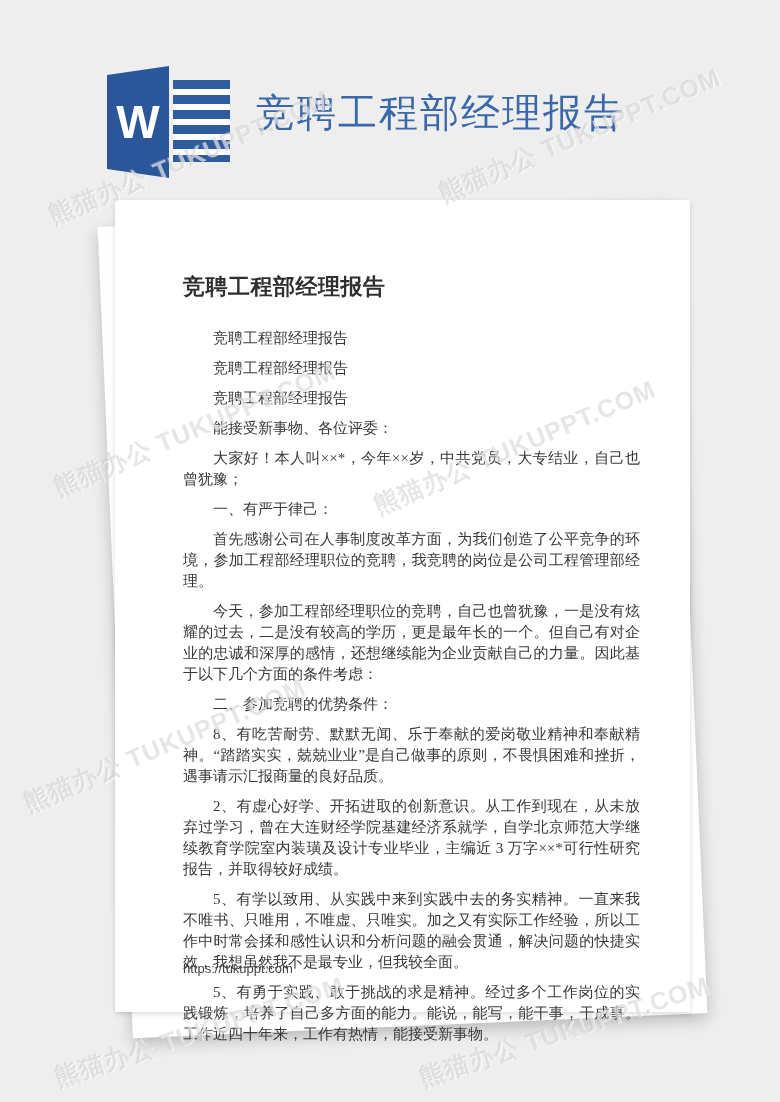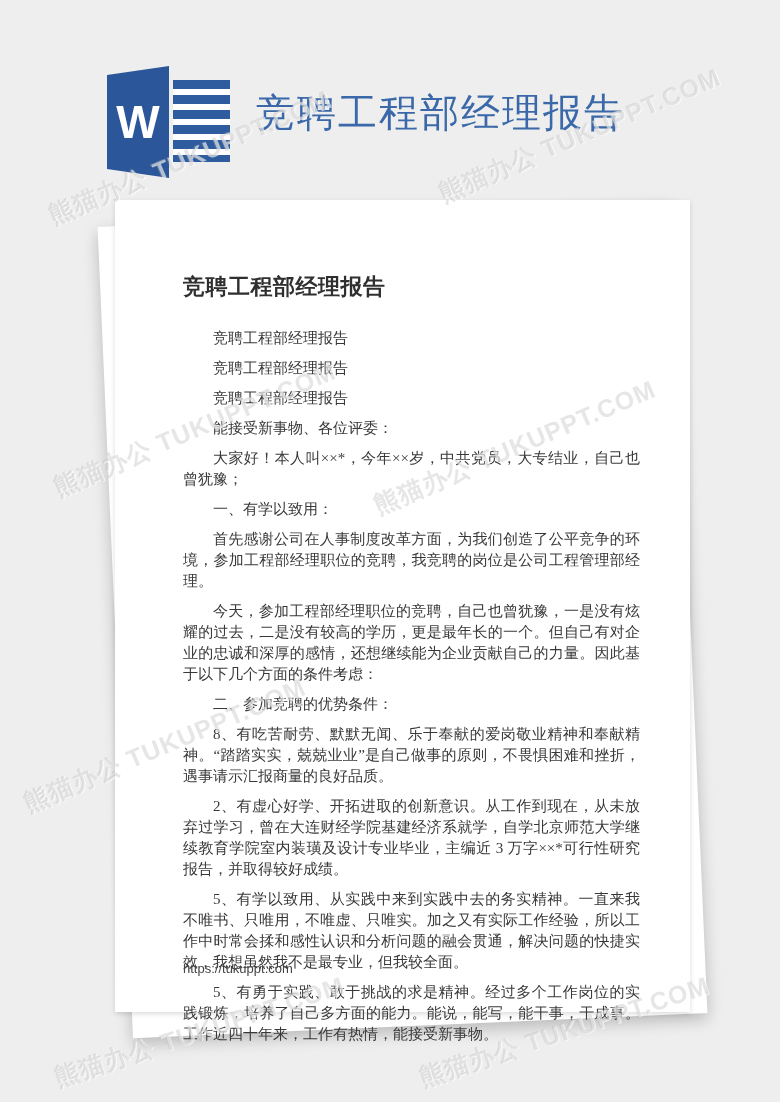--- a/index.html
+++ b/index.html
@@ -102,21 +102,21 @@
 
   <div class="page-main">
     <div class="page-content">
       <h1 class="doc-heading">竞聘工程部经理报告</h1>
       <div>
           <p class="para">竞聘工程部经理报告</p>
           <p class="para">竞聘工程部经理报告</p>
           <p class="para">竞聘工程部经理报告</p>
           <p class="para">能接受新事物、各位评委：</p>
           <p class="para">大家好！本人叫××*，今年××岁，中共党员，大专结业，自己也曾犹豫；</p>
-          <p class="para">一、有学以致用：</p>
+          <p class="para">一、有严于律己：</p>
           <p class="para">首先感谢公司在人事制度改革方面，为我们创造了公平竞争的环境，参加工程部经理职位的竞聘，我竞聘的岗位是公司工程管理部经理。</p>
           <p class="para">今天，参加工程部经理职位的竞聘，自己也曾犹豫，一是没有炫耀的过去，二是没有较高的学历，更是最年长的一个。但自己有对企业的忠诚和深厚的感情，还想继续能为企业贡献自己的力量。因此基于以下几个方面的条件考虑：</p>
           <p class="para">二、参加竞聘的优势条件：</p>
           <p class="para">8、有吃苦耐劳、默默无闻、乐于奉献的爱岗敬业精神和奉献精神。“踏踏实实，兢兢业业”是自己做事的原则，不畏惧困难和挫折，遇事请示汇报商量的良好品质。</p>
           <p class="para">2、有虚心好学、开拓进取的创新意识。从工作到现在，从未放弃过学习，曾在大连财经学院基建经济系就学，自学北京师范大学继续教育学院室内装璜及设计专业毕业，主编近 3 万字××*可行性研究报告，并取得较好成绩。</p>
           <p class="para">5、有学以致用、从实践中来到实践中去的务实精神。一直来我不唯书、只唯用，不唯虚、只唯实。加之又有实际工作经验，所以工作中时常会揉和感性认识和分析问题的融会贯通，解决问题的快捷实效，我想虽然我不是最专业，但我较全面。</p>
           <p class="para">5、有勇于实践、敢于挑战的求是精神。经过多个工作岗位的实践锻炼，培养了自己多方面的能力。能说，能写，能干事，干成事。工作近四十年来，工作有热情，能接受新事物。</p>
         </div>
     </div>
     <a class="footer-link">https://tukuppt.com</a>

